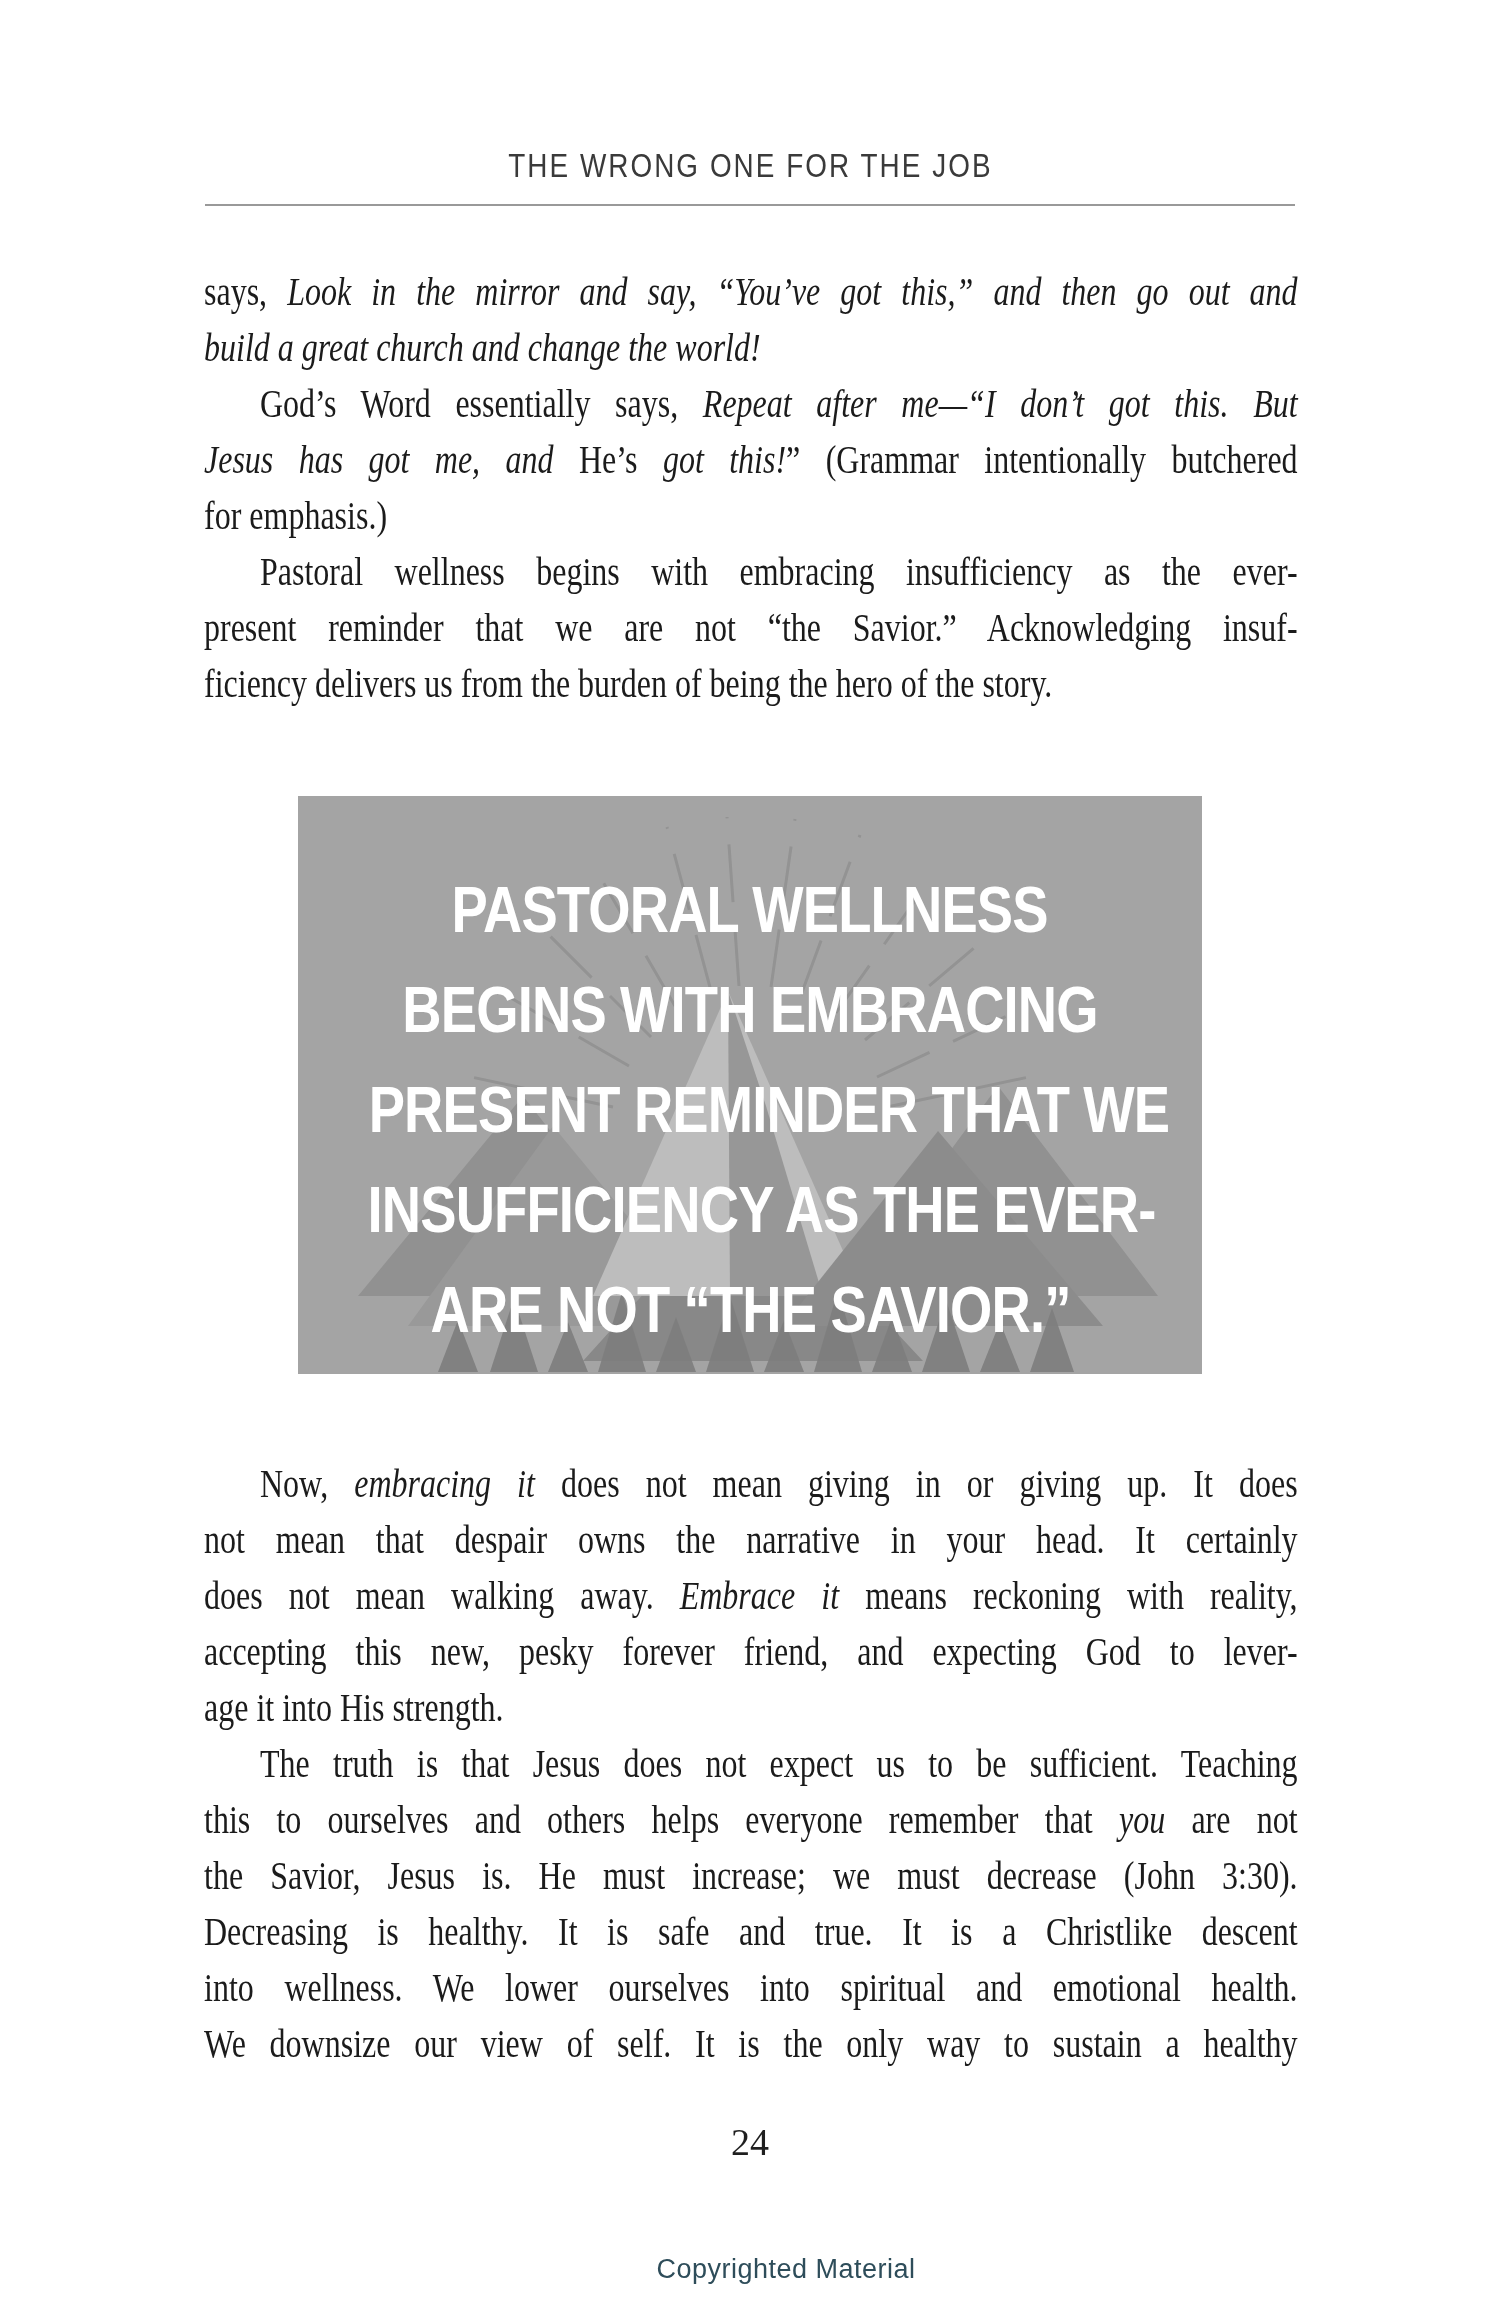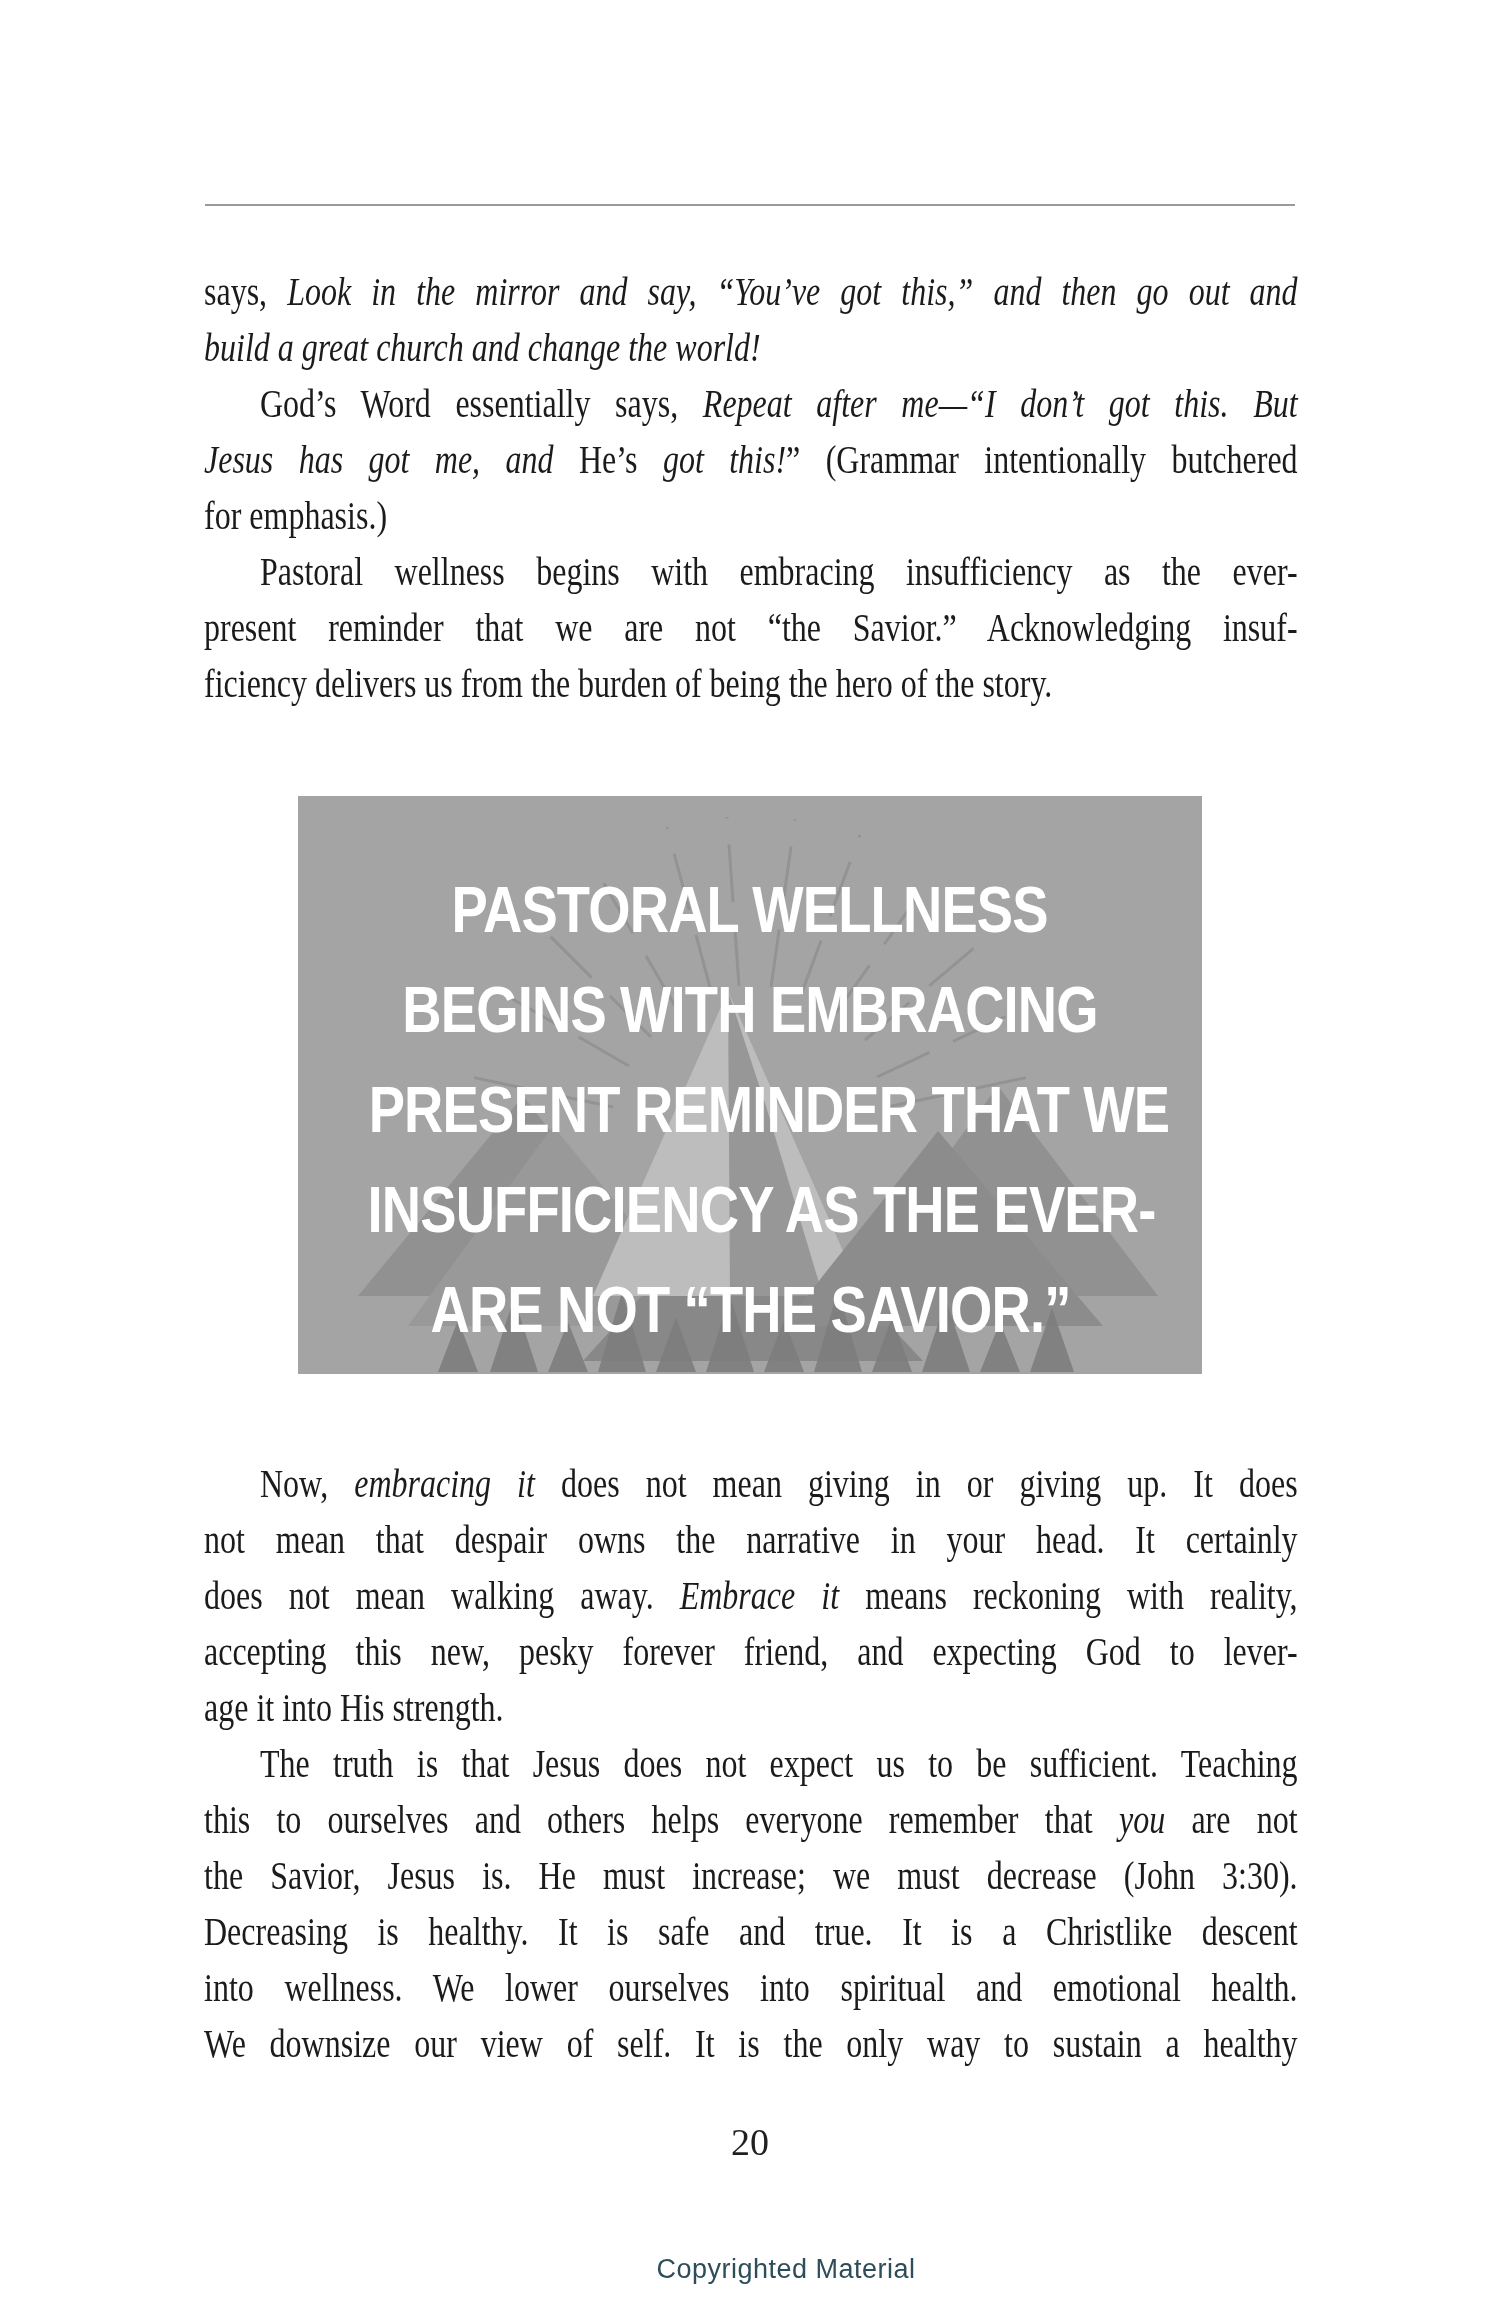--- a/index.html
+++ b/index.html
@@ -51,20 +51,23 @@
     position:absolute; top:2254px; left:0; width:100%; text-align:center;
     font-family:"Liberation Sans", sans-serif; font-size:27px;
     color:var(--copyright,#2e4d5a); letter-spacing:0.5px;padding-left:36px;
   }
 </style>
 </head>
 <body>
 
 <div class="page">
 
+  <div class="running-head">
+    <span class="rh-inner">THE WRONG ONE FOR THE JOB</span>
+  </div>
   <div class="head-rule"></div>
 
   <div class="body-block body-block-1">
       <div class="bline just"><span>says, </span><span class="it">Look in the mirror and say, “You’ve got this,” and then go out and</span></div>
       <div class="bline last"><span class="it">build a great church and change the world!</span></div>
       <div class="bline just indent"><span>God’s Word essentially says, </span><span class="it">Repeat after me—“I don’t got this. But</span></div>
       <div class="bline just"><span class="it">Jesus has got me, and </span><span>He’s </span><span class="it">got this!</span><span>” (Grammar intentionally butchered</span></div>
       <div class="bline last"><span>for emphasis.)</span></div>
       <div class="bline just indent"><span>Pastoral wellness begins with embracing insufficiency as the ever-</span></div>
       <div class="bline just"><span>present reminder that we are not “the Savior.” Acknowledging insuf-</span></div>
@@ -127,16 +130,16 @@
       <div class="bline just"><span>accepting this new, pesky forever friend, and expecting God to lever-</span></div>
       <div class="bline last"><span>age it into His strength.</span></div>
       <div class="bline just indent"><span>The truth is that Jesus does not expect us to be sufficient. Teaching</span></div>
       <div class="bline just"><span>this to ourselves and others helps everyone remember that </span><span class="it">you </span><span>are not</span></div>
       <div class="bline just"><span>the Savior, Jesus is. He must increase; we must decrease (John 3:30).</span></div>
       <div class="bline just"><span>Decreasing is healthy. It is safe and true. It is a Christlike descent</span></div>
       <div class="bline just"><span>into wellness. We lower ourselves into spiritual and emotional health.</span></div>
       <div class="bline just"><span>We downsize our view of self. It is the only way to sustain a healthy</span></div>
     </div>
 
-  <div class="page-number">20</div>
+  <div class="page-number">24</div>
   <div class="copyright">Copyrighted Material</div>
 
 </div>
 
 </body></html>

